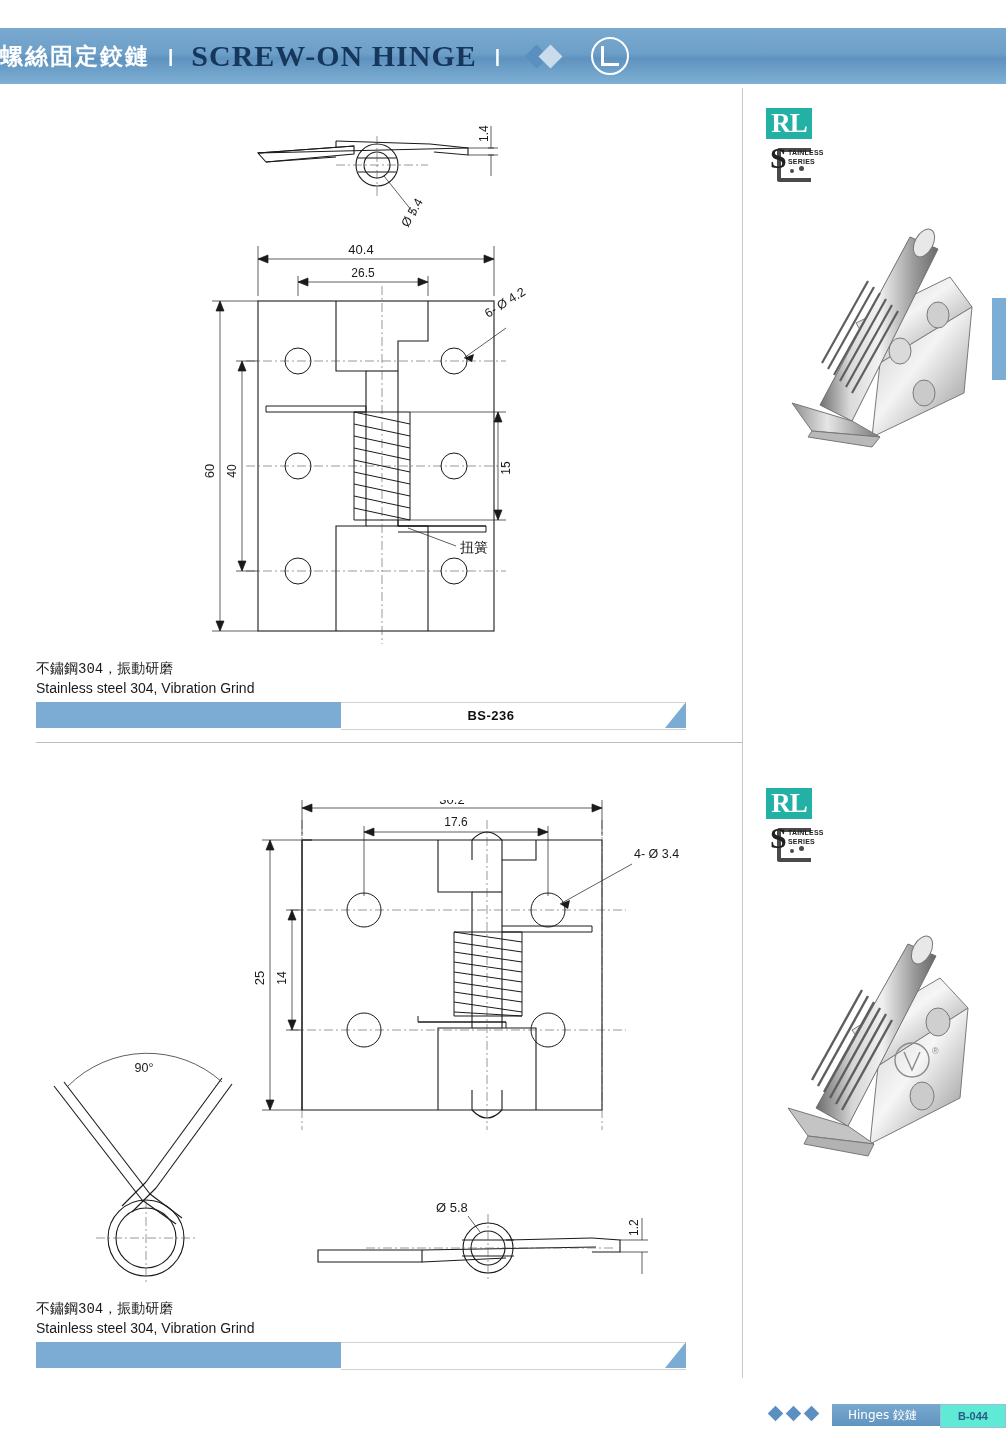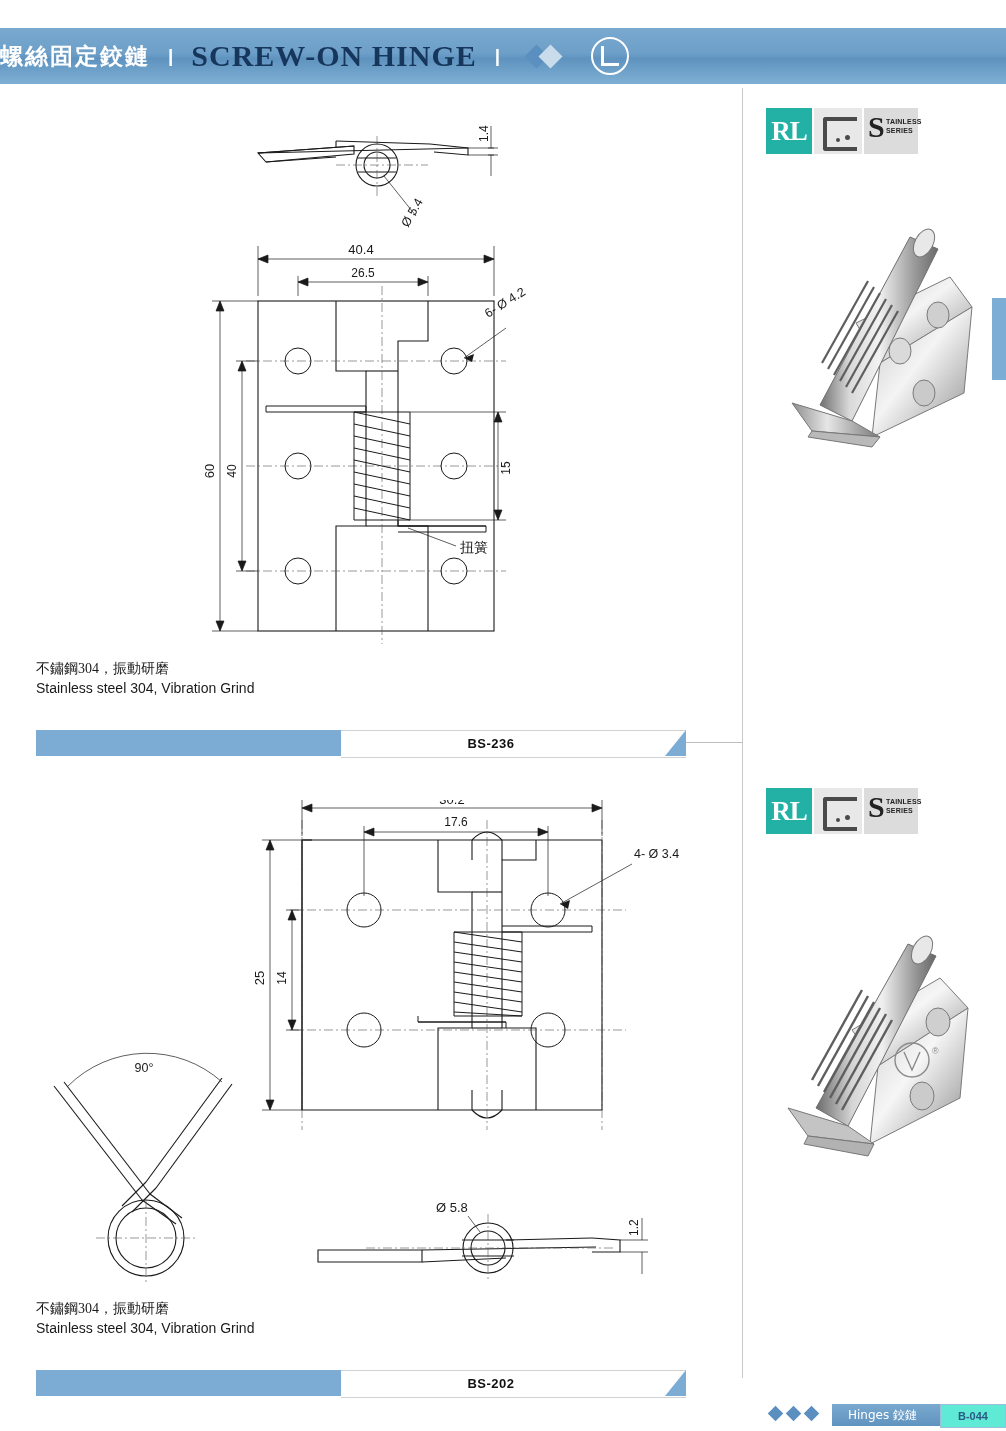--- a/index.html
+++ b/index.html
@@ -51,41 +51,41 @@
   .col-divider{
     position:absolute;left:742px;top:88px;width:1px;height:1290px;background:#c9c9c9;
   }
   .row-divider{
     position:absolute;left:36px;top:742px;width:706px;height:1px;background:#bdbdbd;
   }
 
   .caption{
     position:absolute;left:36px;font-size:13px;line-height:1.35;color:#1a1a1a;
   }
-  .caption .cn{font-family:Liberation Serif, serif;font-size:14px;}
+  .caption .cn{font-family:Liberation Mono, monospace;font-size:14px;}
   .caption .en{font-family:Liberation Sans, sans-serif;font-size:14px;}
 
-  .namebar{position:absolute;left:36px;width:650px;height:42px;margin-top:28px;}
+  .namebar{position:absolute;left:36px;width:650px;height:42px;}
   .namebar .bar-blue{position:absolute;left:0;top:0;width:305px;height:26px;background:#7cabd3;}
   .namebar .bar-white{
     position:absolute;left:305px;top:0;width:345px;height:26px;background:#ffffff;
     border-top:1px solid #d2d2d2;border-bottom:1px solid #d2d2d2;
   }
   .namebar .bar-tri{
     position:absolute;left:629px;top:0;width:0;height:0;
     border-left:21px solid transparent;border-bottom:26px solid #7cabd3;
   }
   .namebar .bar-label{
     position:absolute;left:305px;top:0;width:300px;height:26px;
     display:flex;align-items:center;justify-content:center;
     font-size:13px;font-weight:bold;color:#111;letter-spacing:.5px;
   }
 
   
-  .badges{position:absolute;display:flex;align-items:stretch;height:46px;}
+  .badges{position:absolute;display:flex;align-items:stretch;height:46px;flex-direction:column;}
   .badge-rl{
     width:46px;background:#23b0a5;color:#ffffff;
     font-family:"Liberation Serif", serif;font-size:27px;font-weight:bold;
     display:flex;align-items:center;justify-content:center;letter-spacing:-1px;
   }
   .badge-icon{
     width:48px;background:#e8e8e8;position:relative;border-left:2px solid #fff;border-right:2px solid #fff;
   }
   .badge-icon .shape{
     position:absolute;left:9px;top:9px;width:30px;height:26px;
@@ -464,21 +464,20 @@
 
 <div class="caption" style="top:1300px;">
   <div class="cn">不鏽鋼304，振動研磨</div>
   <div class="en">Stainless steel 304, Vibration Grind</div>
 </div>
 
 <div class="namebar" style="top:1342px;">
   <div class="bar-blue"></div>
   <div class="bar-white"></div>
   <div class="bar-tri"></div>
-  <div class="bar-label">BS-202</div>
 </div>
 
 <div class="badges" style="left:766px;top:788px;">
   <div class="badge-rl">RL</div>
   <div class="badge-icon">
     <span class="shape"></span>
       <span class="dot1"></span>
       <span class="dot2"></span>
   </div>
   <div class="badge-s">

